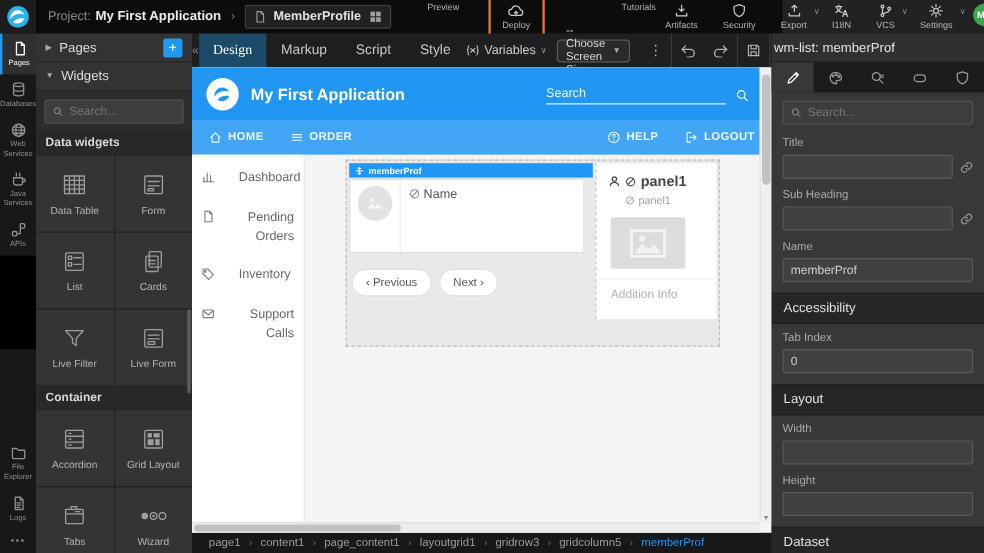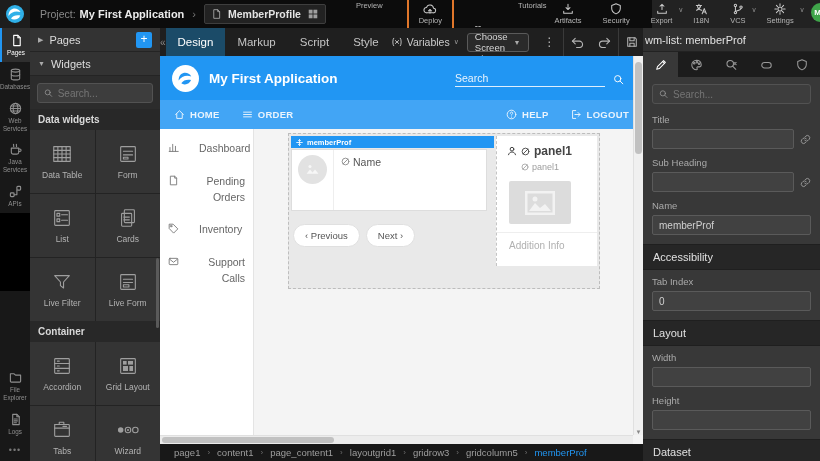--- a/index.html
+++ b/index.html
@@ -62,21 +62,21 @@
   .tile { background:#343434; height:63px; display:flex; flex-direction:column; align-items:center; justify-content:center;
     gap:5px; color:#9e9e9e; cursor:pointer; }
   .tile .tlabel { font-size:8.5px; color:#b3b3b3; }
   .lp-scroll { position:absolute; right:1px; top:230px; width:3px; height:70px; background:#5a5a5a; border-radius:2px; }
 
   
   .mid { position:absolute; left:160px; top:28px; width:483px; height:433px; display:flex; flex-direction:column; }
   .toolbar { height:28px; background:#1f1f1f; display:flex; align-items:center; flex:0 0 28px; color:#c5c5c5; }
   .tb-collapse { width:14px; text-align:center; color:#8a8a8a; font-size:10px; cursor:pointer; }
   .mtab { padding:0 12px; height:28px; display:flex; align-items:center; font-size:11.5px; color:#c5c5c5; cursor:pointer; }
-  .mtab.active { background:#1b4b68; color:#fff; }
+  .mtab.active { background:#1b4b68; color:#fff;font-family:Liberation Serif, serif; }
   .tb-vars { display:flex; align-items:center; gap:4px; margin-left:auto; font-size:10.5px; color:#ccc; cursor:pointer; }
   .tb-vars .vcaret { font-size:7px; color:#999; }
   .screen-size { display:flex; align-items:center; gap:6px; border:1px solid #5a5a5a; background:#2a2a2a; border-radius:3px;
     height:19px; padding:0 7px; margin:0 8px; font-size:9.5px; color:#d8d8d8; cursor:pointer; }
   .screen-size .sscaret { font-size:7px; color:#aaa; }
   .tb-icon-btn { padding:0 7px; height:28px; display:flex; align-items:center; color:#b5b5b5; cursor:pointer; font-size:12px; }
   .tb-sep { border-left:1px solid #3a3a3a; height:28px; }
 
   
   .canvas { flex:1; position:relative; background:#f4f4f4; overflow:hidden; }

